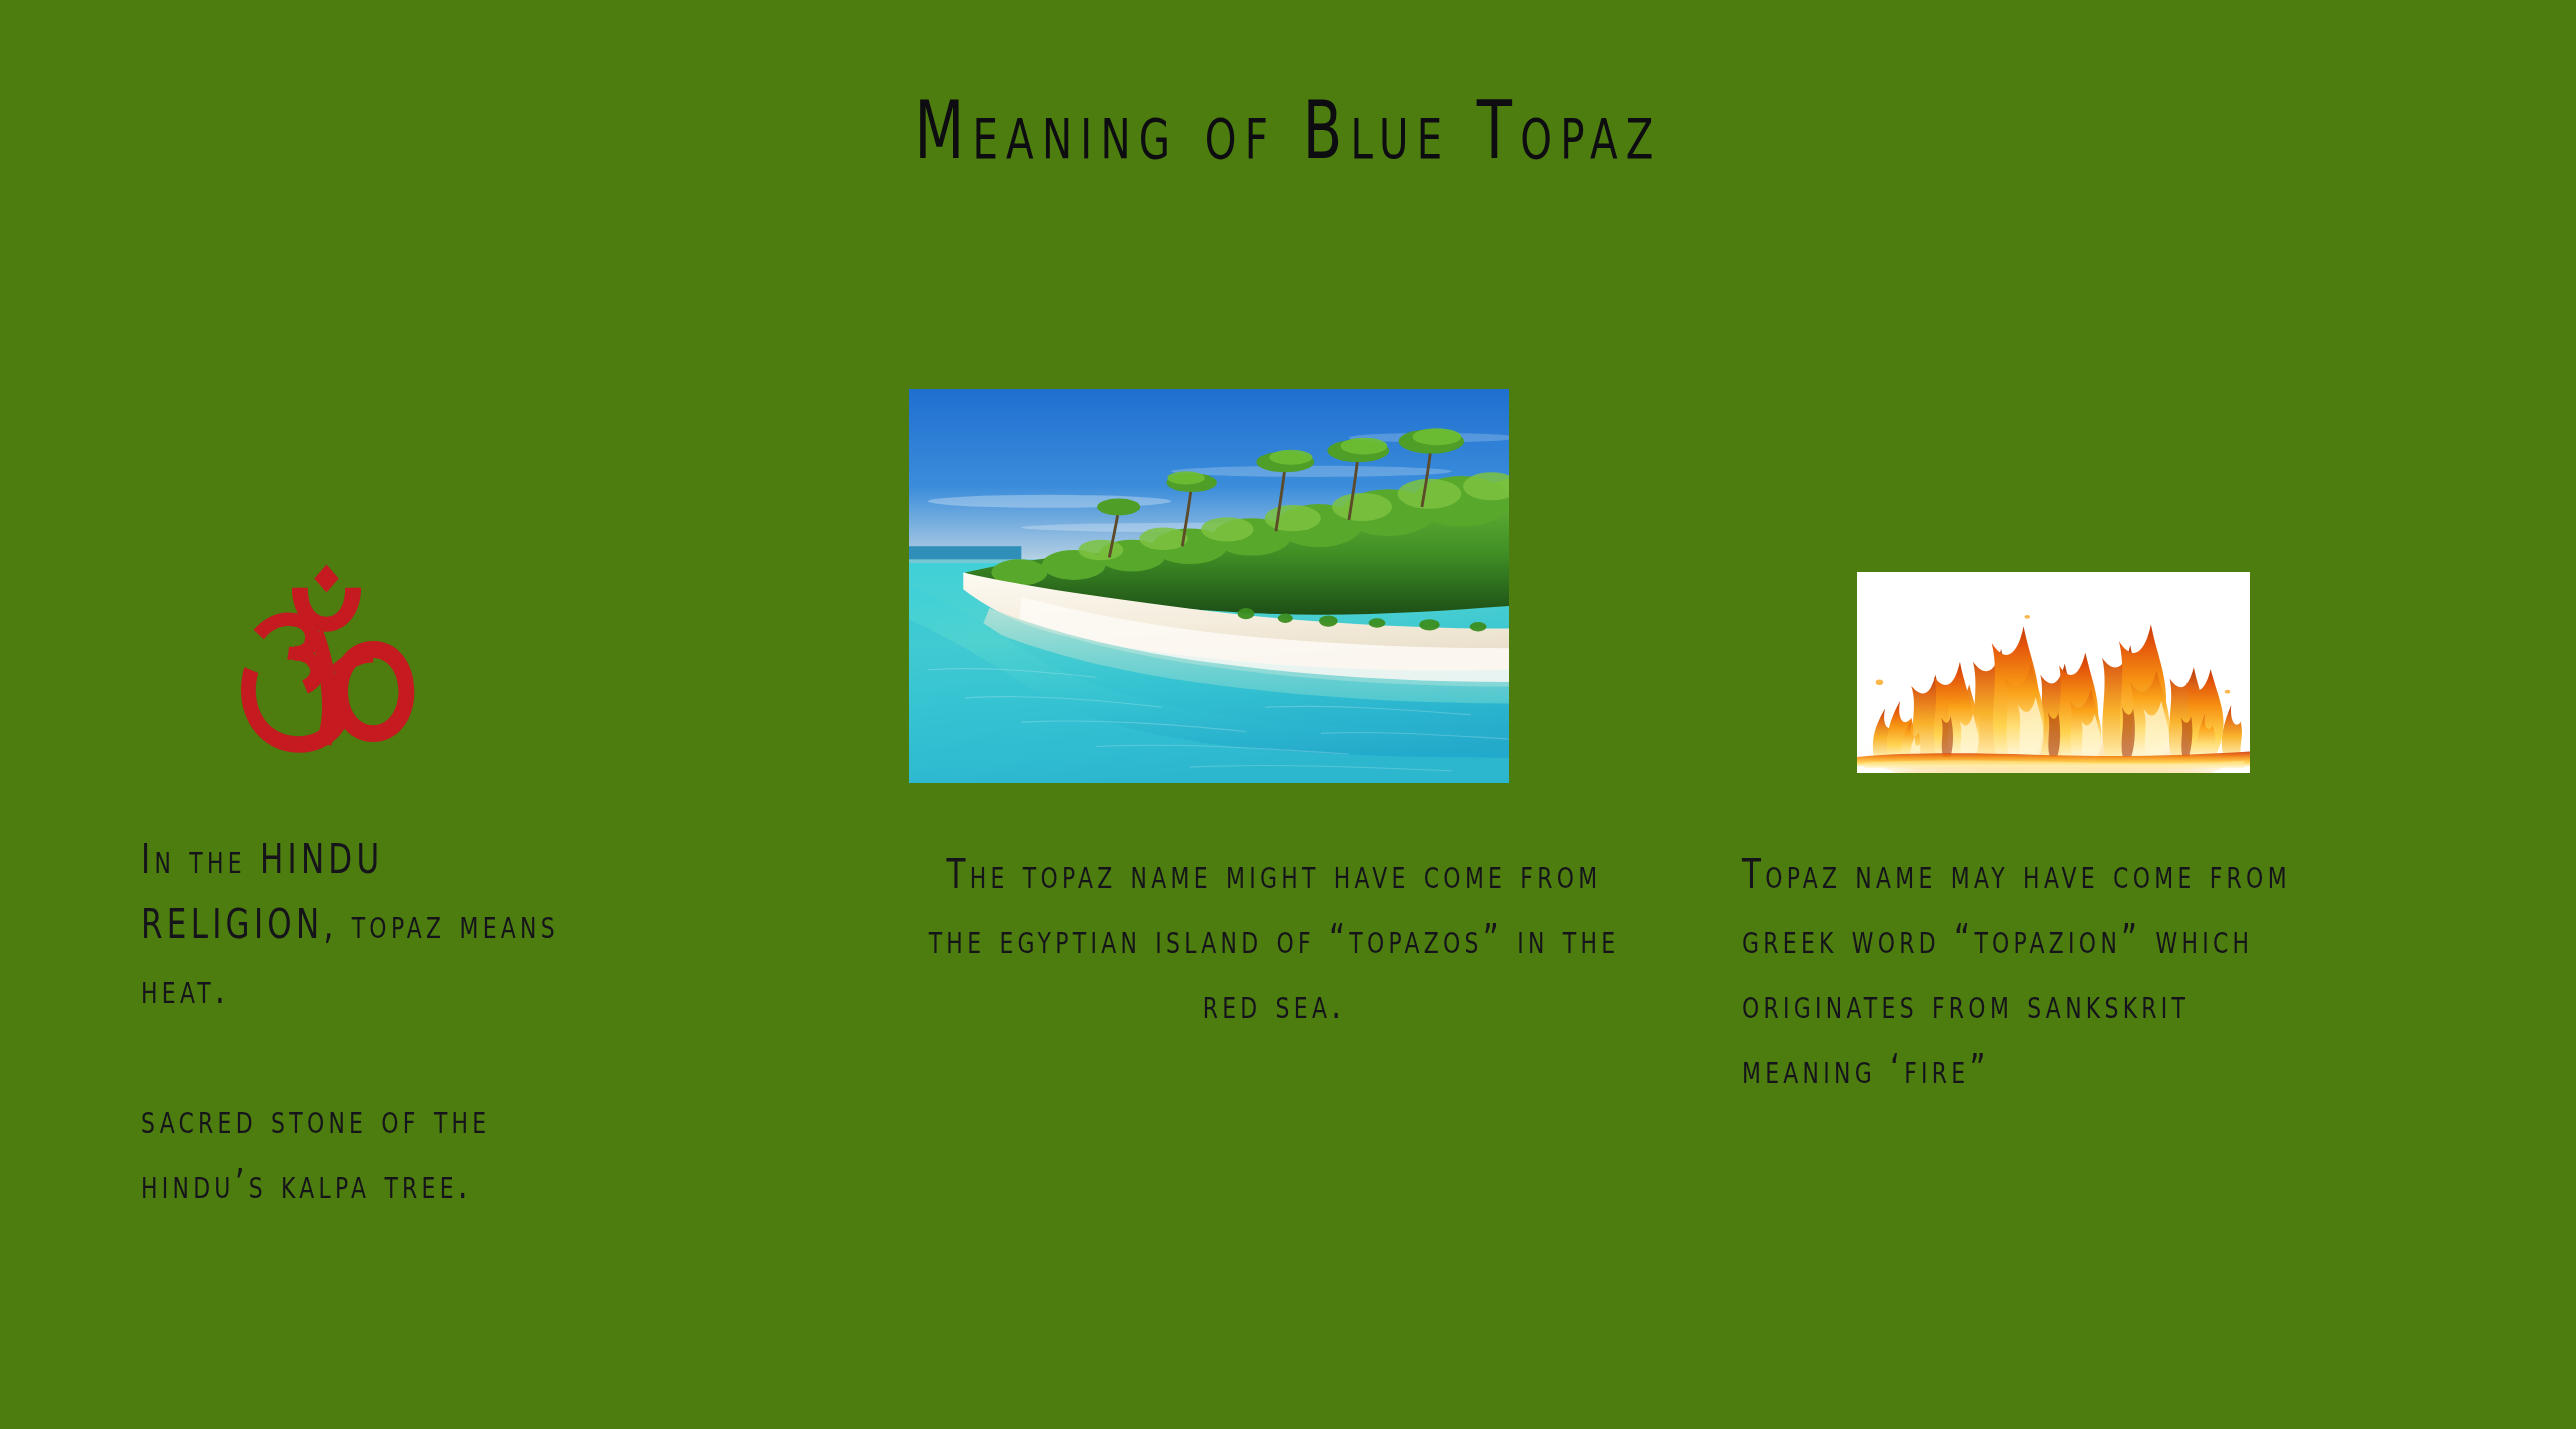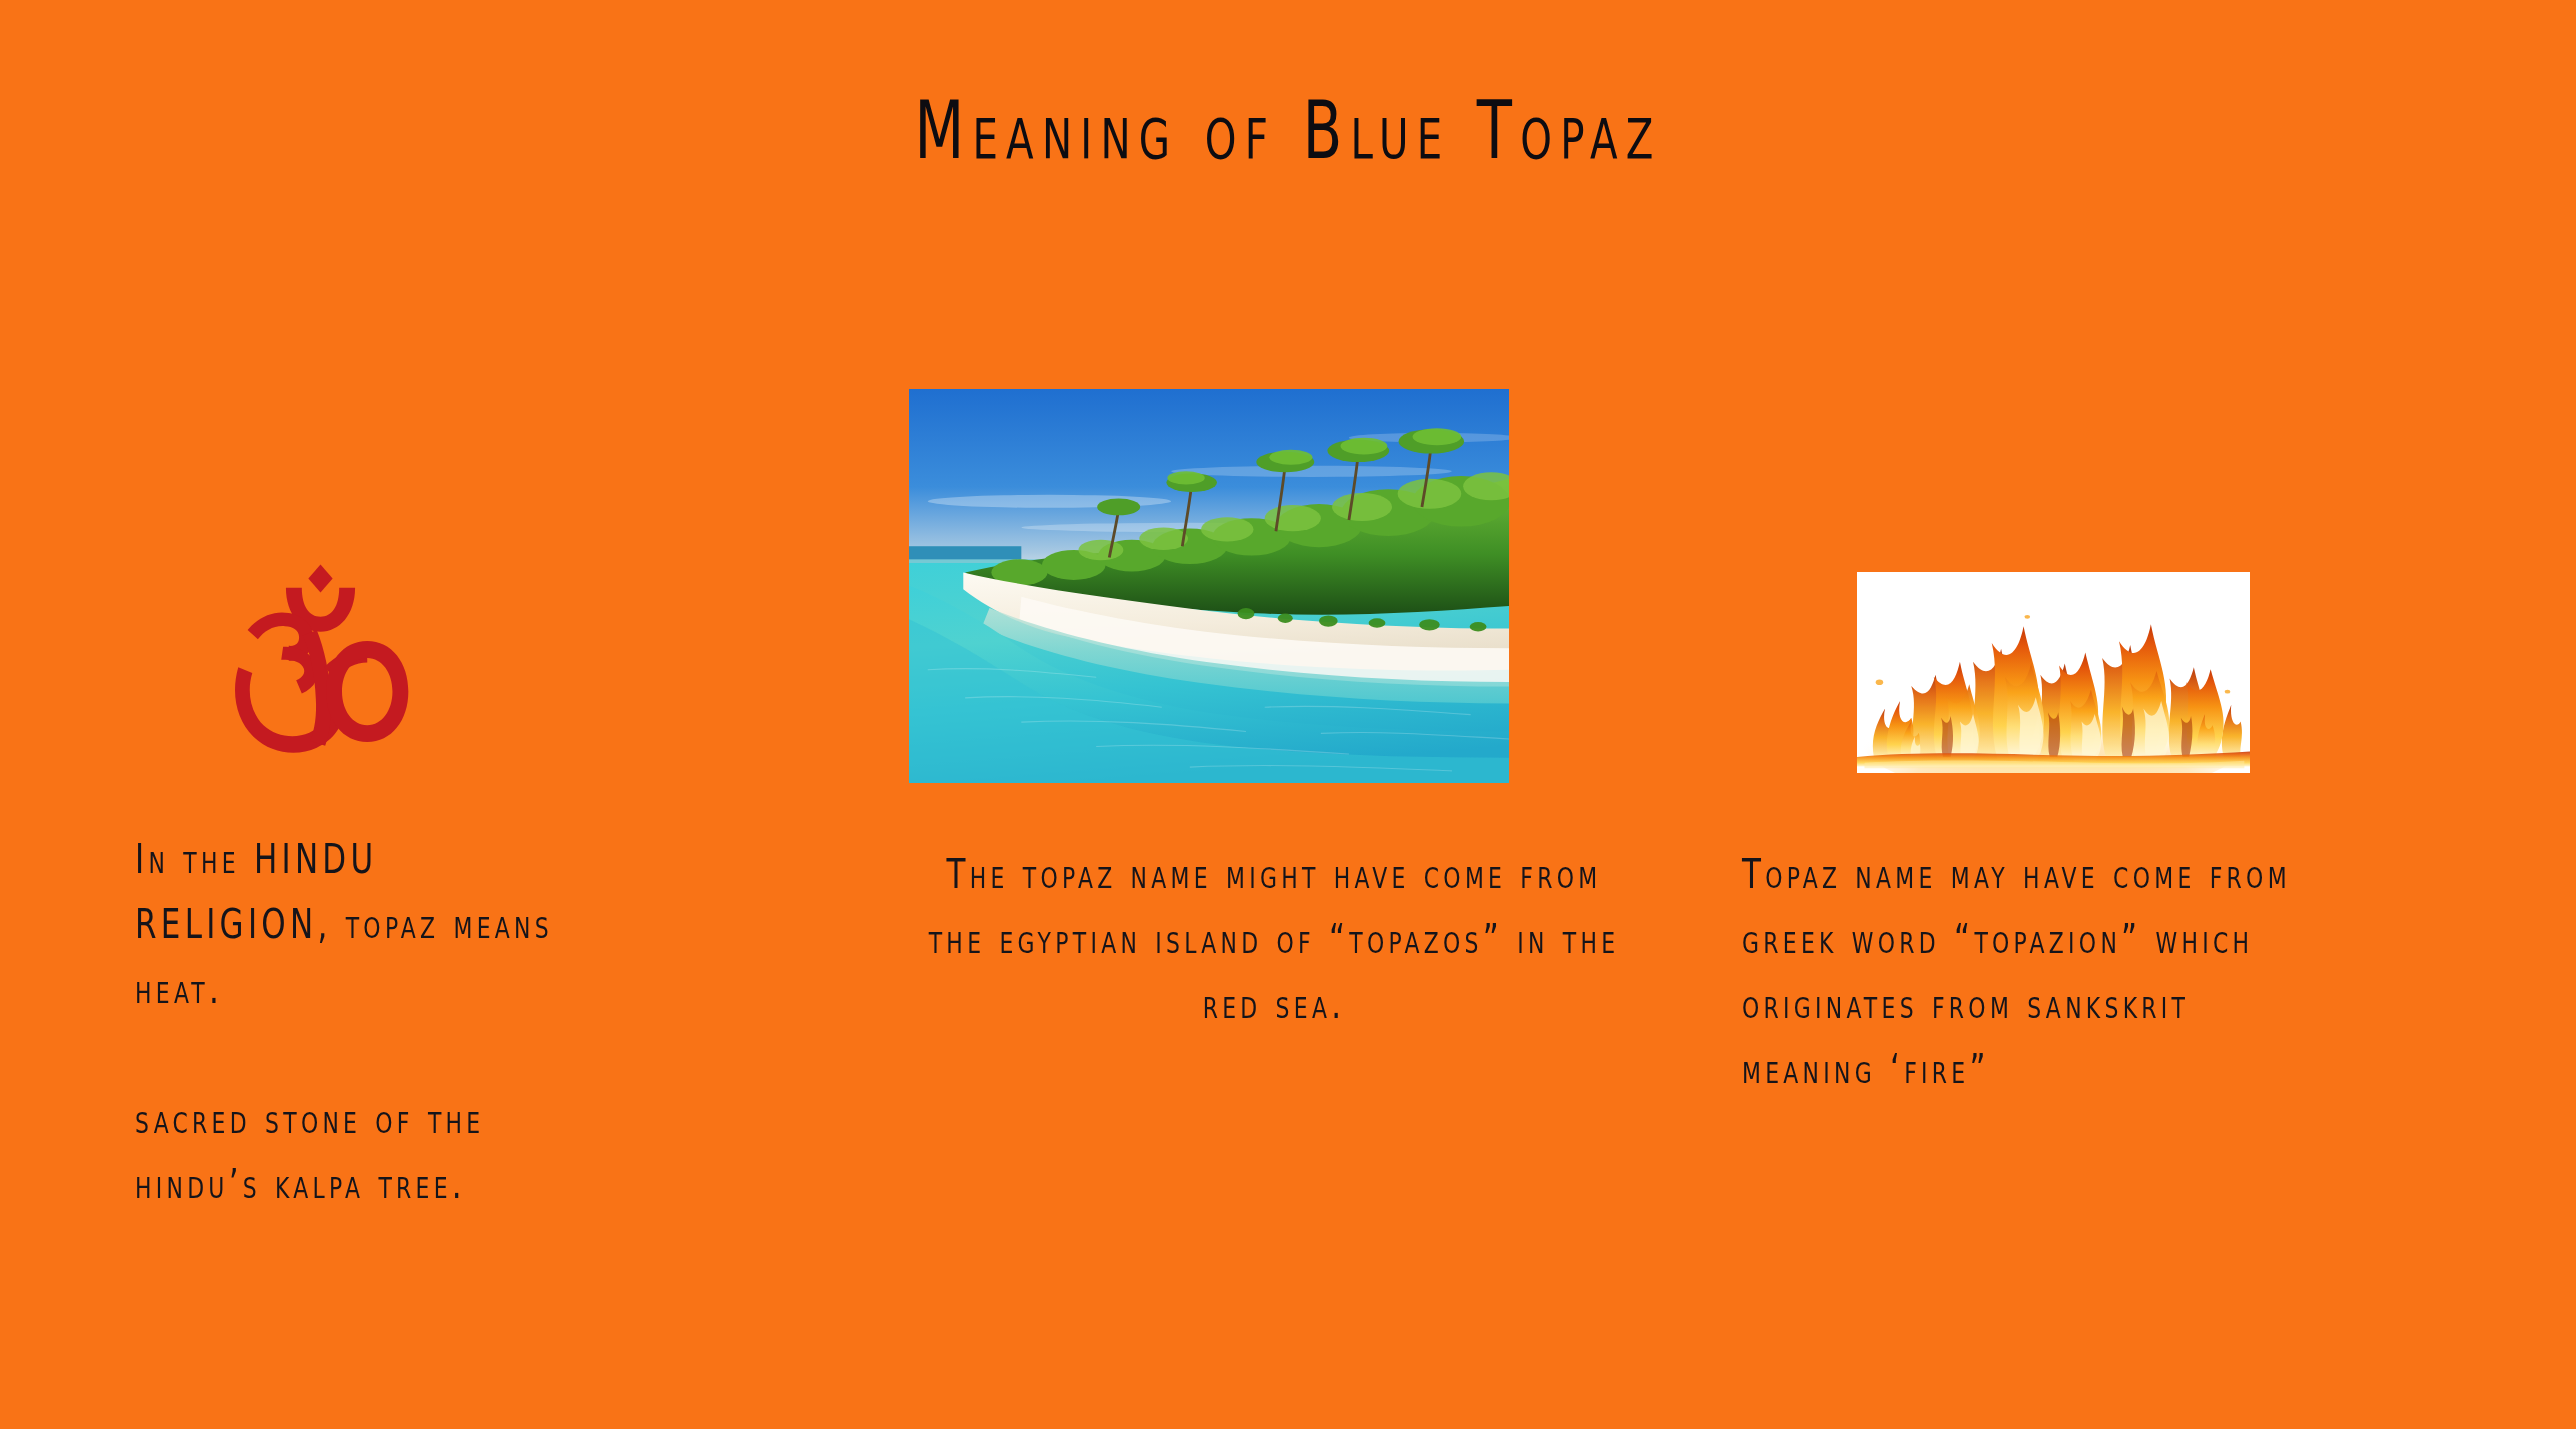--- a/index.html
+++ b/index.html
@@ -15,21 +15,21 @@
   body {
     font-family: "DejaVu Sans Mono", "Liberation Mono", monospace;
     color: #15141a;
     position: relative;
   }
 
   
   .slide {
     position: absolute;
     inset: 0;
-    background: #f97316;
+    background: #4d7c0f;
   }
 
   
   .slide-title {
     position: absolute;
     left: 0;
     top: 90px;
     width: 2576px;
     text-align: center;
     font-family: "DejaVu Sans", "Liberation Sans", sans-serif;
@@ -44,21 +44,21 @@
     transform-origin: center top;
     white-space: nowrap;
   }
 
   
   .col {
     position: absolute;
     top: 0;
     height: 1429px;
   }
-  .col-left   { left: 90px;   width: 748px;  }
+  .col-left   { left: 96px;   width: 748px;  }
   .col-center { left: 853px;  width: 748px;  }
   .col-right  { left: 1684px; width: 804px;  }
 
   
   .body-text {
     position: absolute;
     font-family: "DejaVu Sans", "Liberation Sans", sans-serif;
     font-size: 41px;
     line-height: 65px;
     font-weight: 400;

